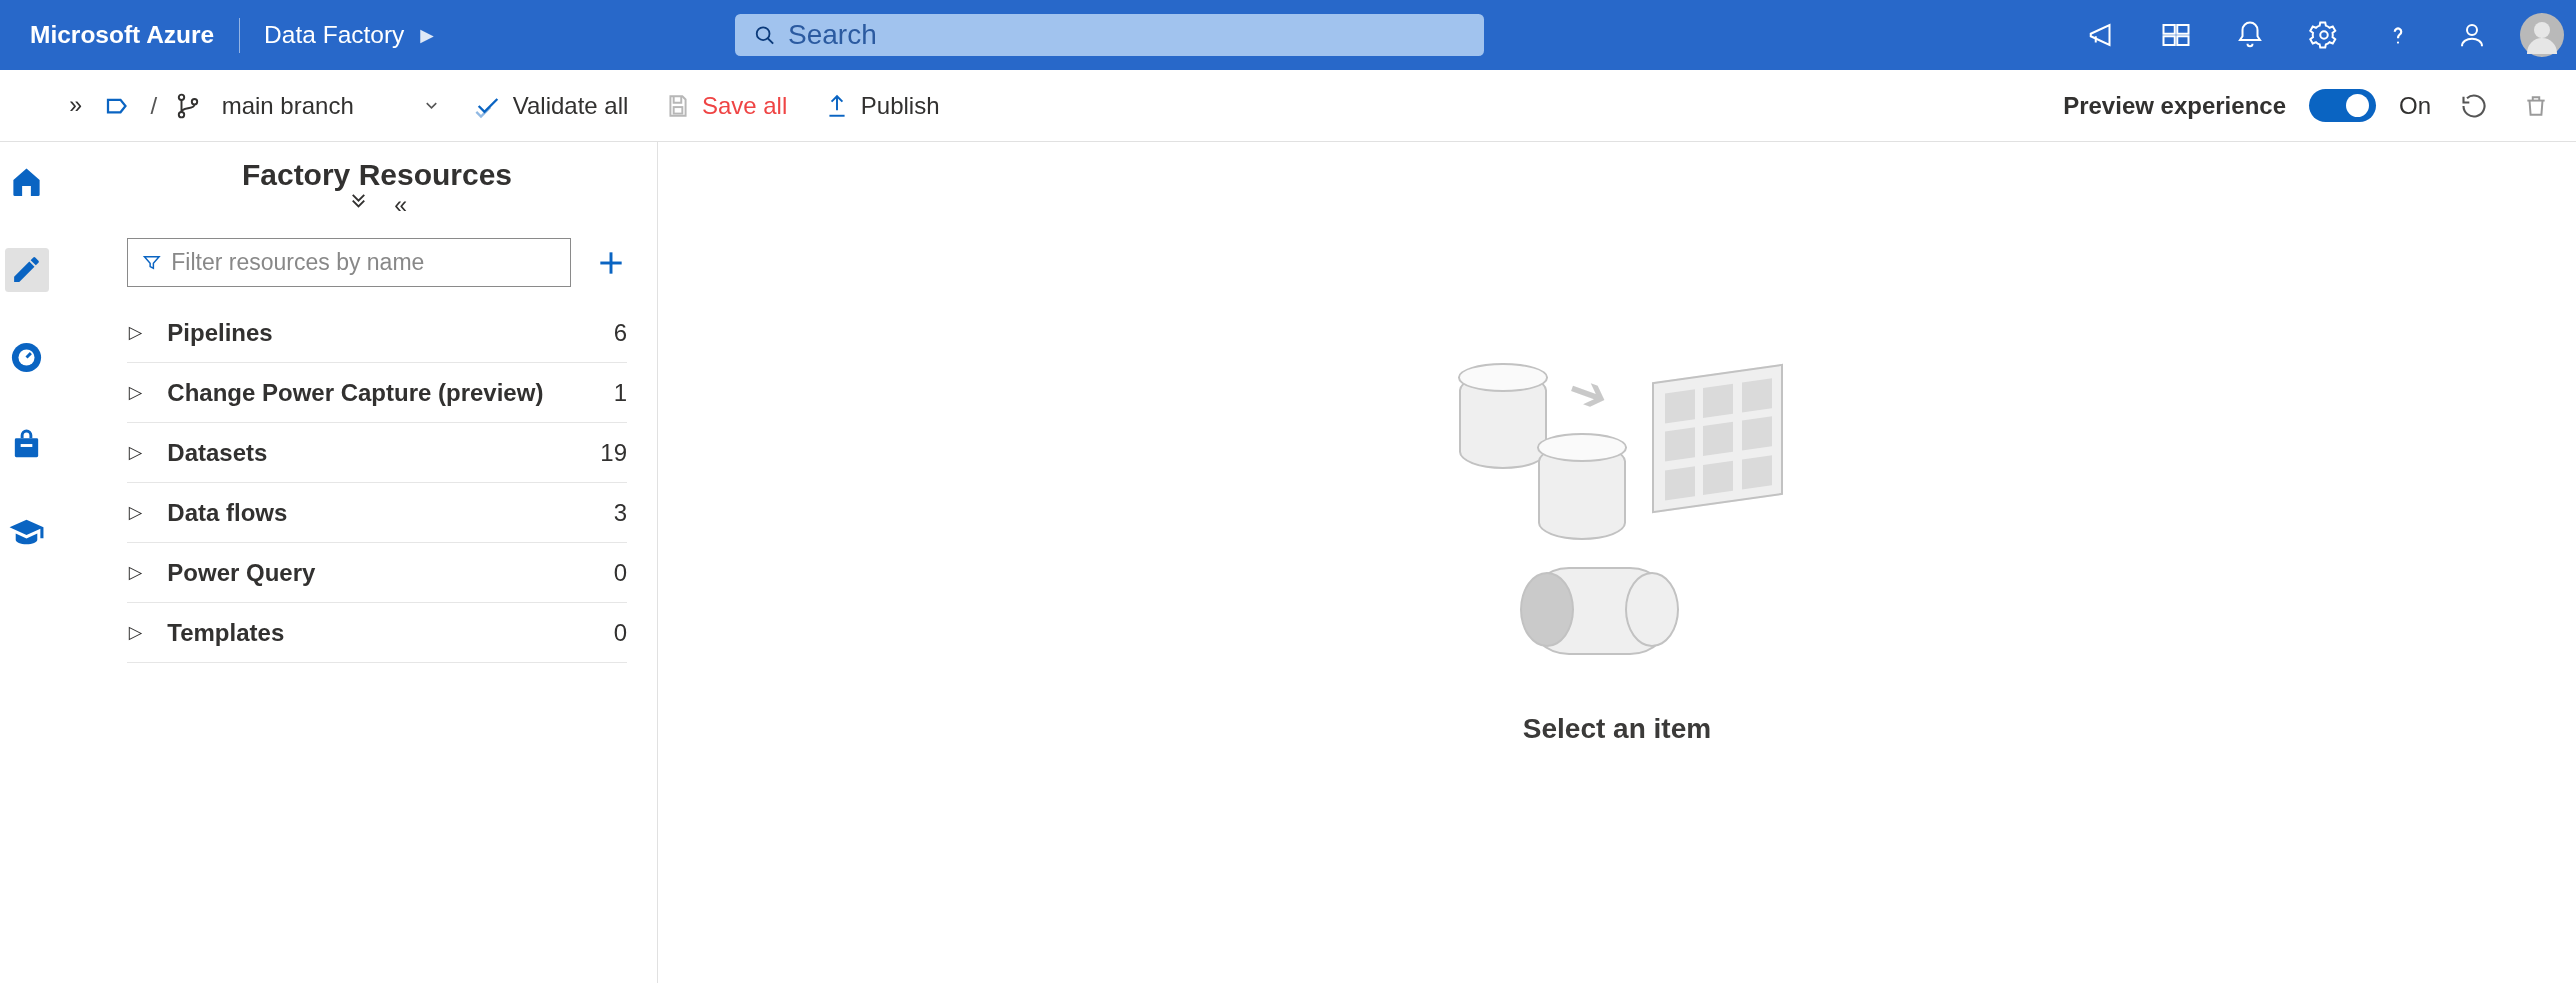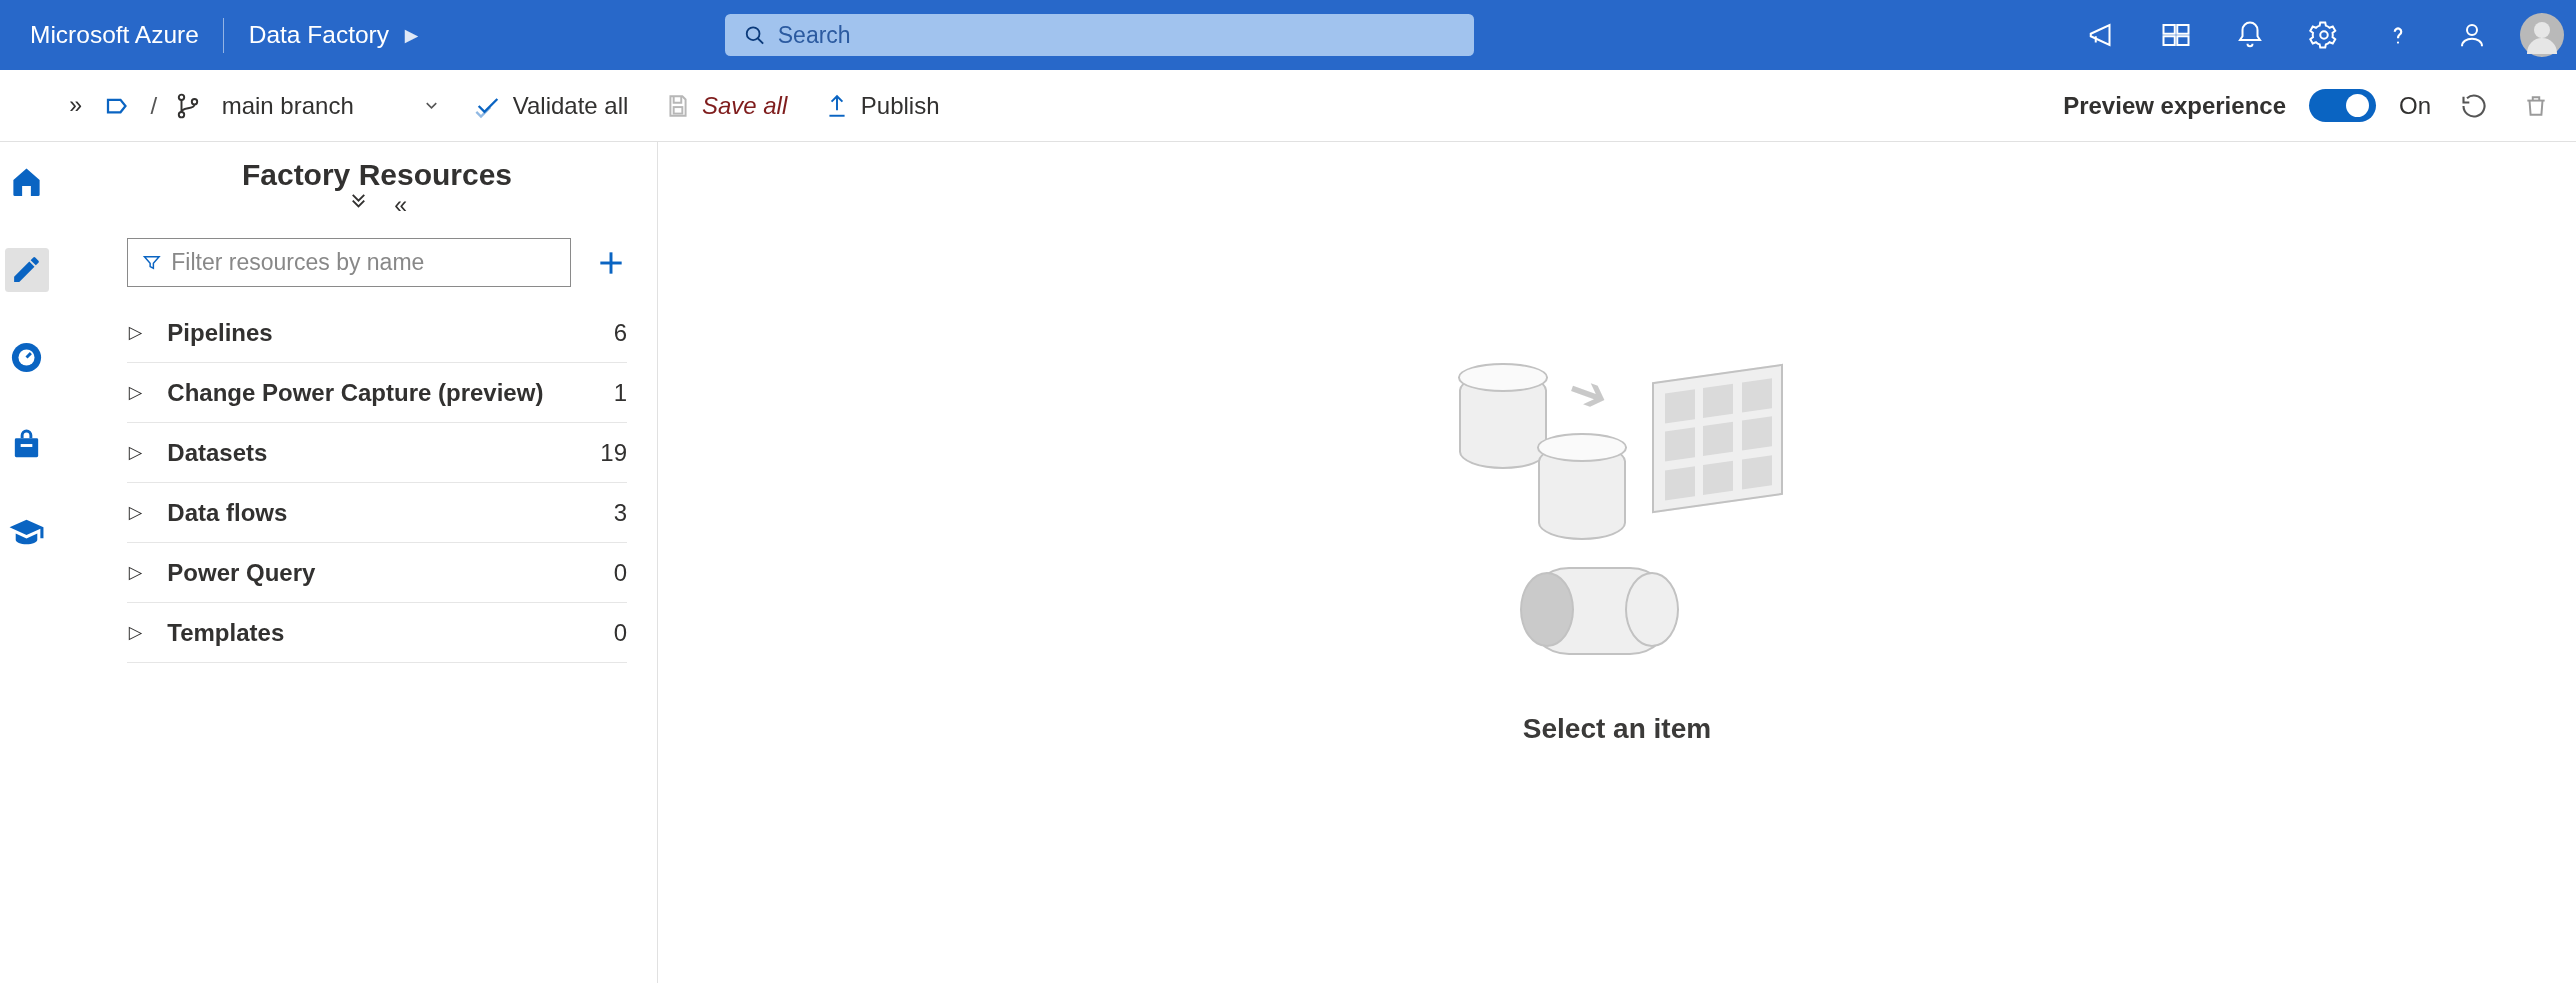--- a/index.html
+++ b/index.html
@@ -1,44 +1,44 @@
 <!DOCTYPE html>
 <html style="font-size:14px"><head>
 <meta charset="utf-8">
 <style>
   *{box-sizing:border-box;margin:0;padding:0;font-family:"Segoe UI",Arial,Helvetica,sans-serif;}
   html,body{width:2576px;height:983px;background:#fff;color:#323130;}
 
   
   .azure-shell{height:70px;background:#2868c9;display:flex;align-items:center;color:#fff;font-size:24.5px;padding:0 12.3px 0 30px;}
-  .azure-shell .brand{font-weight:400;margin-right:24.5px;}
+  .azure-shell .brand{font-weight:700;margin-right:24.5px;}
   .azure-shell .divider{width:0.9px;height:35px;background:#ffffff80;margin-right:24.5px;}
   .azure-shell .crumb{display:flex;align-items:center;gap:12.3px;font-weight:400;}
   .azure-shell .crumb .tri{font-size:17.5px;opacity:.85;margin-left:3.5px;}
 
   .search-wrap{flex:none;margin-left:auto;margin-right:auto;}
   .search-box{width:749px;height:42px;border-radius:5.3px;background:#a1c3ee;display:flex;align-items:center;padding:0 19px;color:#0b3a7a;font-size:23px;}
   .search-box svg{margin-right:12.3px;}
-  .search-box input{border:none;background:transparent;outline:none;color:#1d4ed8;font-size:23px;width:100%;}
+  .search-box input{border:none;background:transparent;outline:none;color:#1d4ed8;font-size:28px;width:100%;}
   .search-box input::placeholder{color:#2b5aa0;}
 
   .shell-icons{display:flex;align-items:center;gap:42px;margin-left:auto;margin-right:21px;}
   .shell-icons .ico{width:32px;height:32px;display:flex;align-items:center;justify-content:center;}
   .avatar{width:44px;height:44px;border-radius:50%;background:#b9b9b9;display:flex;align-items:center;justify-content:center;margin-left:10.5px;}
   .avatar .head{width:16px;height:16px;border-radius:50%;background:#e6e6e6;position:relative;top:-5.3px;}
   .avatar .body{position:absolute;width:30px;height:16px;border-radius:16px 16px 0 0;background:#e6e6e6;top:24.5px;}
   .avatar{position:relative;}
 
   
   .cmdbar{height:72px;border-bottom:1.8px solid #e1e1e1;display:flex;align-items:center;font-size:24px;color:#323130;position:relative;}
   .cmdbar .left-gap{width:103px;display:flex;justify-content:flex-end;padding-right:21px;}
   .cmd-group{display:flex;align-items:center;gap:17.5px;}
   .cmd-group.sep{margin-left:30px;}
   .cmd-btn{display:flex;align-items:center;gap:10.5px;padding:5.3px 3.5px;white-space:nowrap;justify-content:flex-end;}
-  .cmd-btn.disabled{color:#7f1d1d;font-style:italic;}
+  .cmd-btn.disabled{color:#ef4444;}
   .cmd-btn svg{flex:none;}
   .branch-chevron{margin-left:47px;color:#666;}
   
   .auto-save-wrap{display:flex;align-items:center;gap:24.5px;border:7px solid #ef3e23;padding:7px 19px 7px 14px;margin-left:16px;}
   .toggle{width:67px;height:33px;border-radius:17.5px;background:#0a64c2;position:relative;}
   .toggle .knob{position:absolute;width:23px;height:23px;border-radius:50%;background:#fff;top:5.3px;}
   .toggle.on .knob{right:7px;}
 
   .cmdbar .spacer{flex:1;}
   .preview-group{display:flex;align-items:center;gap:23px;margin-right:21px;}

